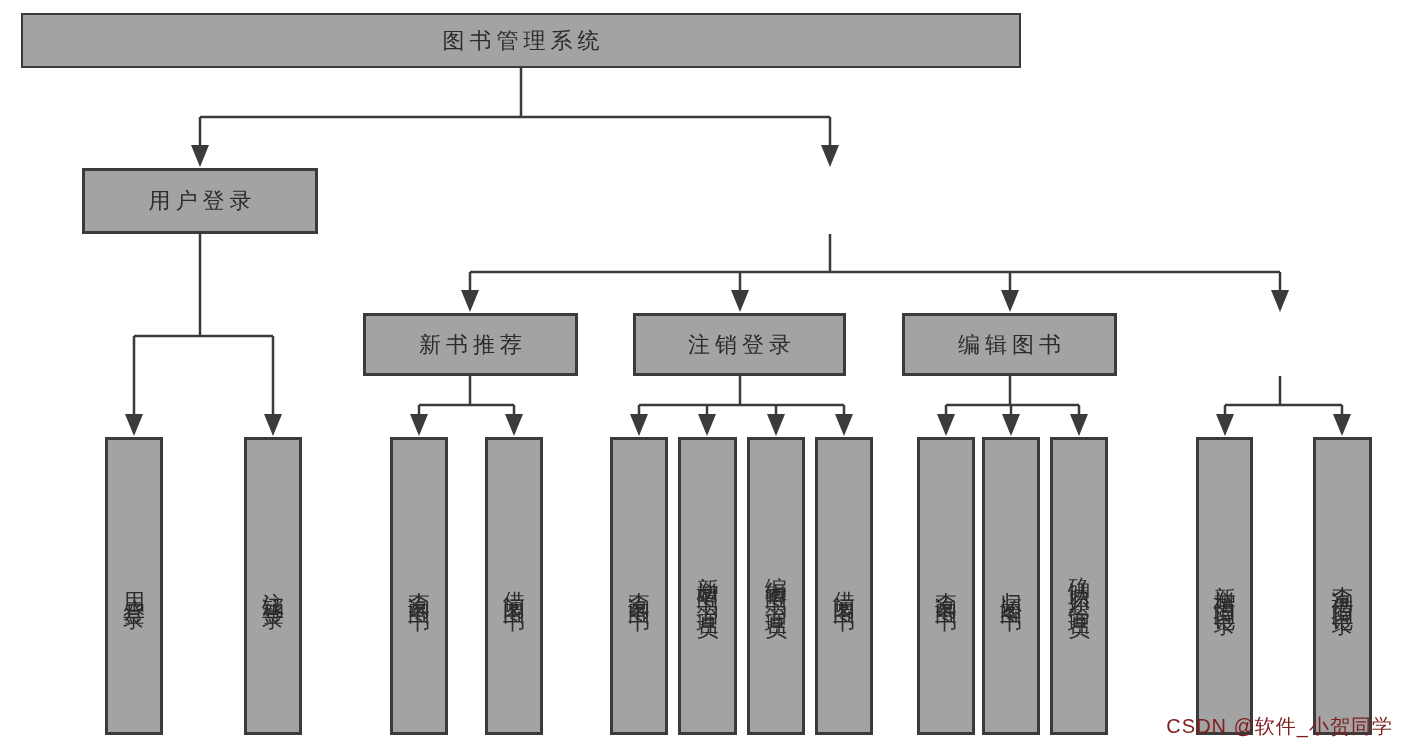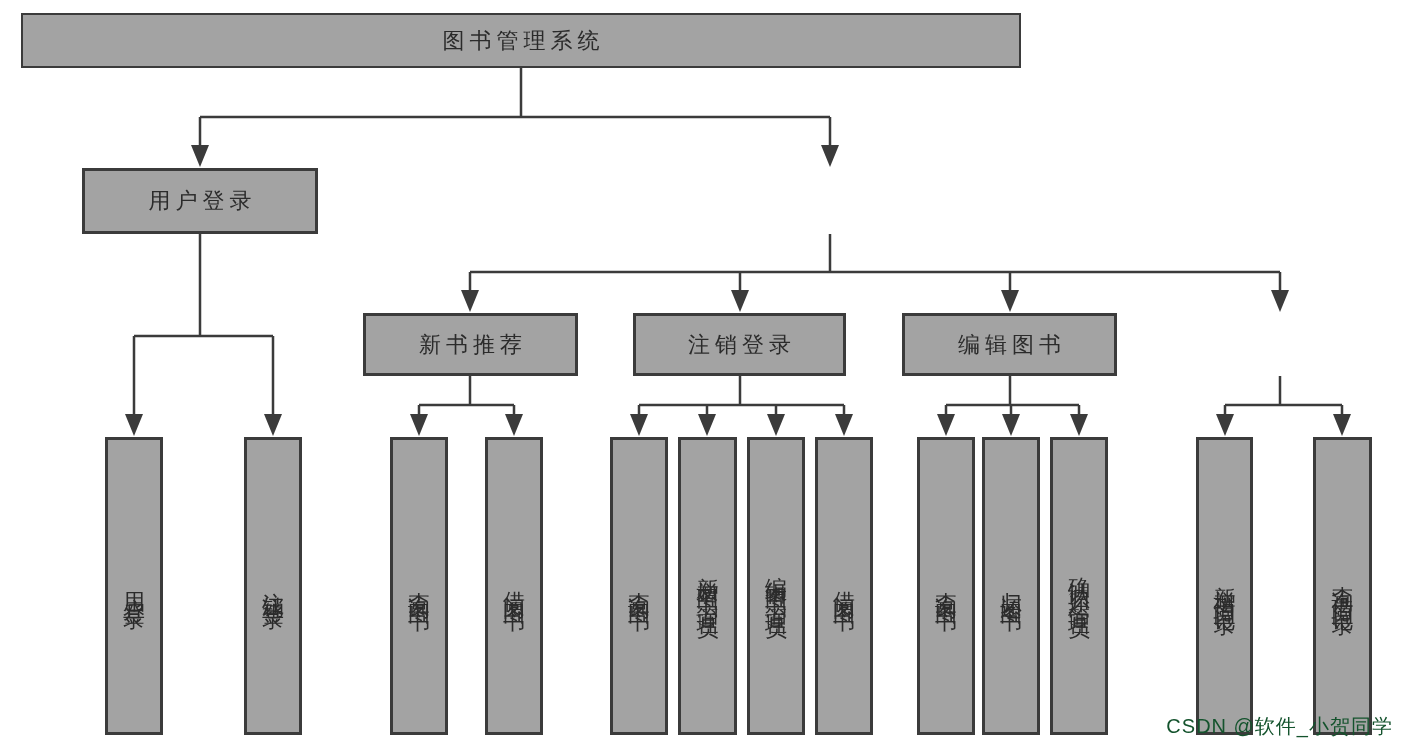--- a/index.html
+++ b/index.html
@@ -36,21 +36,21 @@
     letter-spacing:6px;
     line-height:1;
     white-space:nowrap;
   }
   .watermark{
     position:absolute;
     right:12px;
     bottom:7px;
     font-size:20px;
     letter-spacing:1px;
-    color:#14532d;
+    color:#7f1d1d;
     white-space:nowrap;
   }
 </style>
 </head>
 <body>
 
 <div class="canvas">
 
   <svg class="connectors" viewBox="0 0 1405 747" xmlns="http://www.w3.org/2000/svg">
     <path d="M521 68 V117 M200 117 H830 M200 117 V146 M830 117 V146

